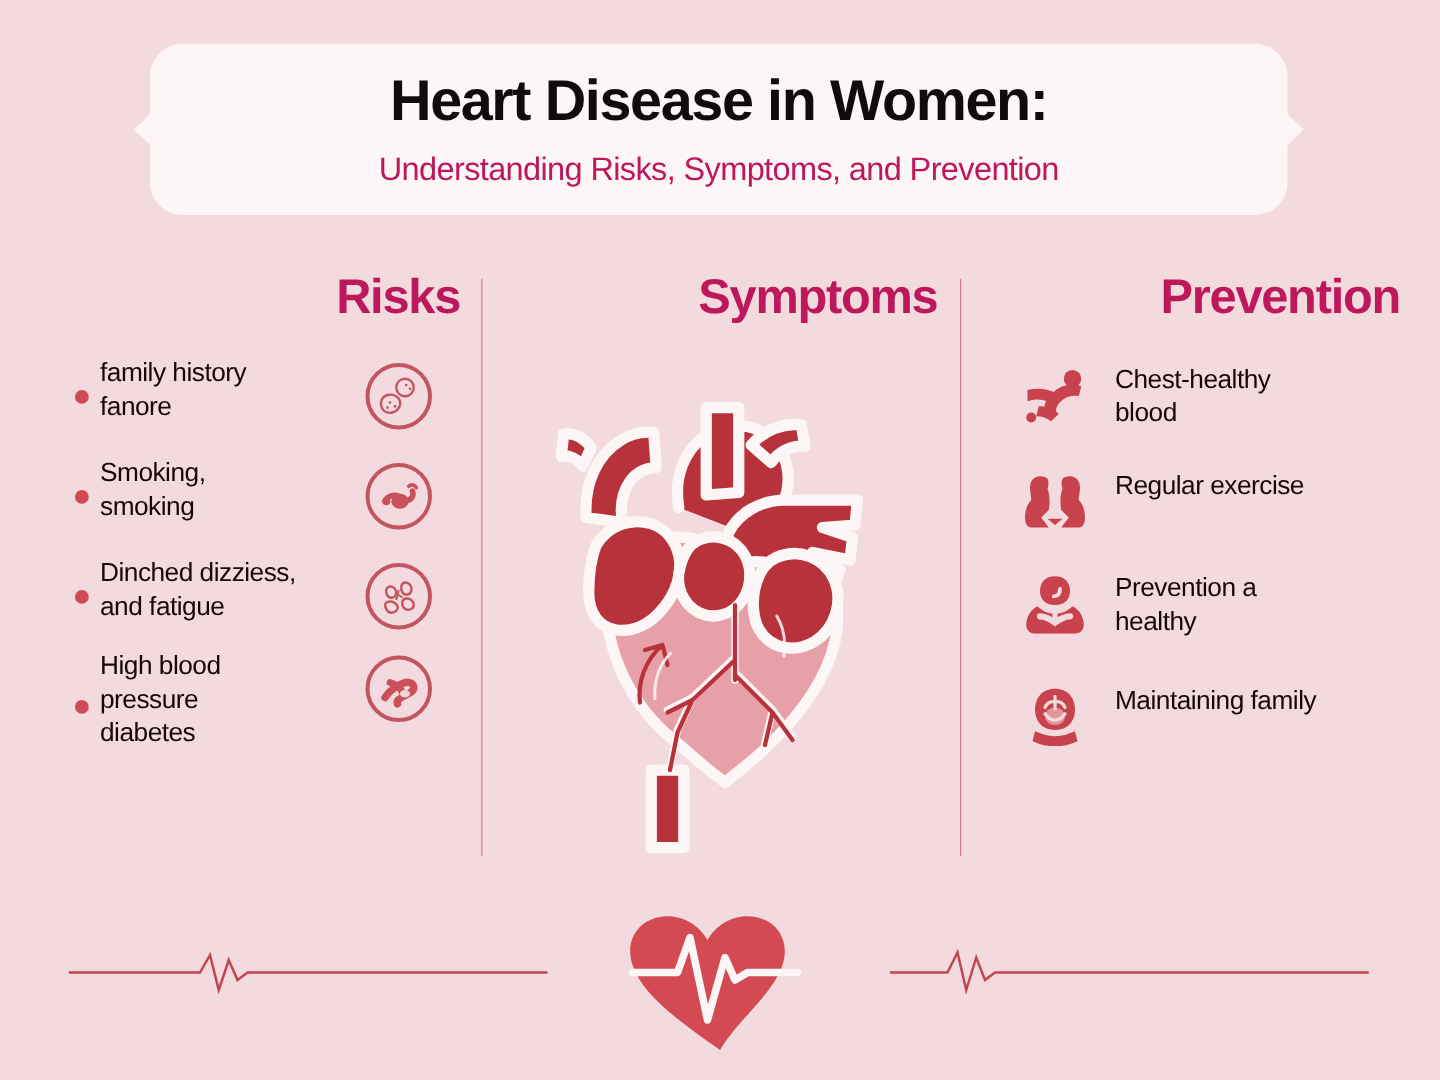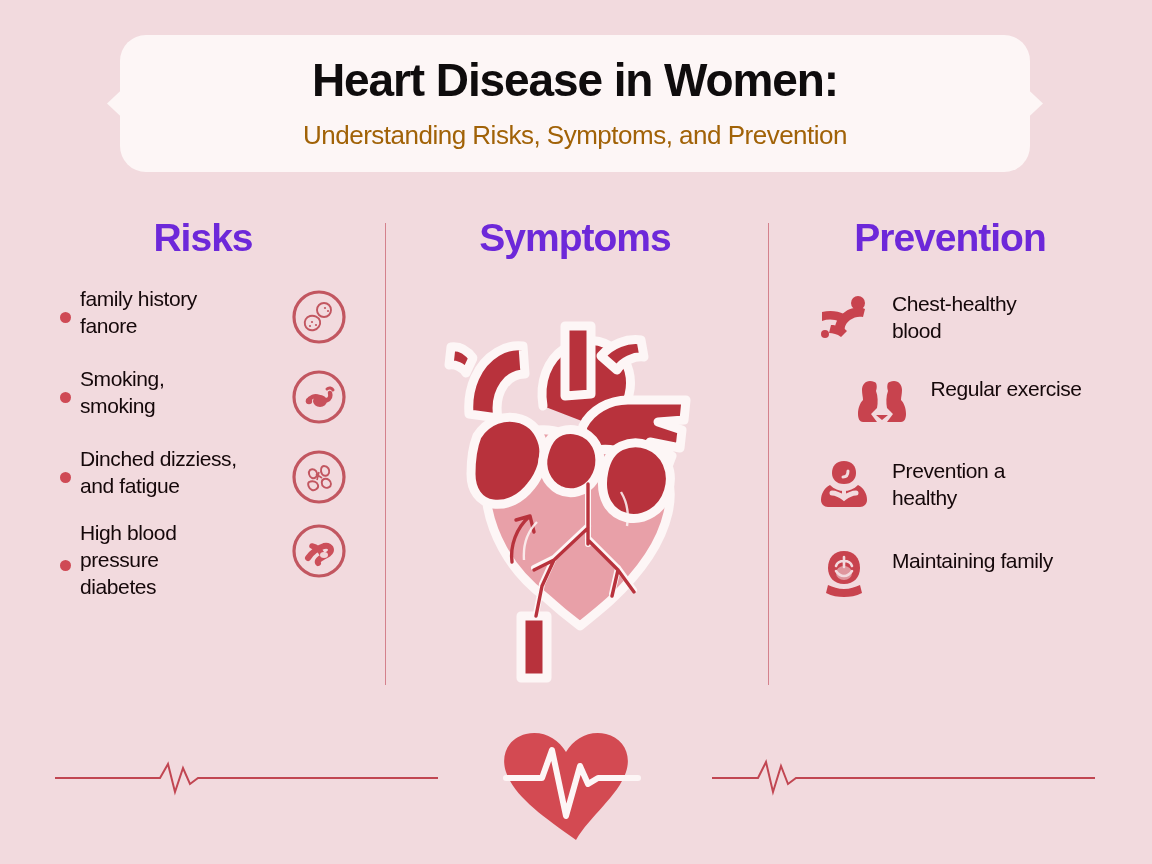--- a/index.html
+++ b/index.html
@@ -22,29 +22,29 @@
     content:""; position:absolute; top:50%; width:16px; height:30px;
     background:#fdf6f6; transform:translateY(-50%);
   }
   .title-card::before{ left:-13px; clip-path:polygon(100% 0,100% 100%,0 50%); }
   .title-card::after { right:-13px; clip-path:polygon(0 0,0 100%,100% 50%); }
   .title-main{
     font-size:46px; font-weight:bold; color:#0f0c0d; letter-spacing:-1.1px;
     line-height:1.05; white-space:nowrap;
   }
   .title-sub{
-    font-size:26px; font-weight:normal; color:#a16207; letter-spacing:-.5px;
+    font-size:26px; font-weight:normal; color:#be185d; letter-spacing:-.5px;
     margin-top:16px; white-space:nowrap;
   }
 
   
   .col{ position:absolute; top:218px; }
   .col-head{
-    font-size:39px; font-weight:bold; color:#6d28d9;
-    letter-spacing:-1px; text-align:center; line-height:1;
+    font-size:39px; font-weight:bold; color:#be185d;
+    letter-spacing:-1px; text-align:right; line-height:1;
   }
   #col-risks{ left:38px; width:330px; }
   #col-sym  { left:400px; width:350px; }
   #col-prev { left:780px; width:340px; }
 
   .divider{
     position:absolute; top:223px; width:1.4px; height:462px;
     background:#c96370; opacity:.75;
   }
   #div-left { left:385px; }
@@ -234,21 +234,21 @@
               <path d="M36 16c-6 1-12 5-16 11-3 5-4 10-2 14l9-2c-1-4 1-8 5-11 4-3 9-4 13-3l2-8c-4-2-8-2-11-1z"></path>
               <path d="M4 20c8-2 16-1 22 2l-4 8c-6-3-12-3-18-1z"></path>
               <path d="M13 33c6 0 12 2 16 6l-6 6c-4-3-8-4-12-4z"></path>
               <circle cx="7" cy="42" r="4"></circle>
             </g>
           </svg>
         </span>
         <span class="prev-text">Chest-healthy blood</span>
       </div>
 
-      <div class="prev-row" style="margin-bottom:32px;justify-content:center;">
+      <div class="prev-row" style="margin-bottom:32px;">
         <span class="prev-icon">
           <svg viewBox="0 0 52 48" width="52" height="48">
             <g fill="#c8434e">
               <path d="M14 4c-5 0-8 4-8 9 0 4 1 7 1 10-3 3-5 8-5 14 0 5 2 8 5 8h14l-6-8 6-6
                        c1-5 1-12-1-17 1-3 1-6 0-8-1-1-3-2-6-2z"></path>
               <path d="M38 4c5 0 8 4 8 9 0 4-1 7-1 10 3 3 5 8 5 14 0 5-2 8-5 8H31l6-8-6-6
                        c-1-5-1-12 1-17-1-3-1-6 0-8 1-1 3-2 6-2z"></path>
               <path d="M20 38h12l-6 5z"></path>
             </g>
           </svg>

